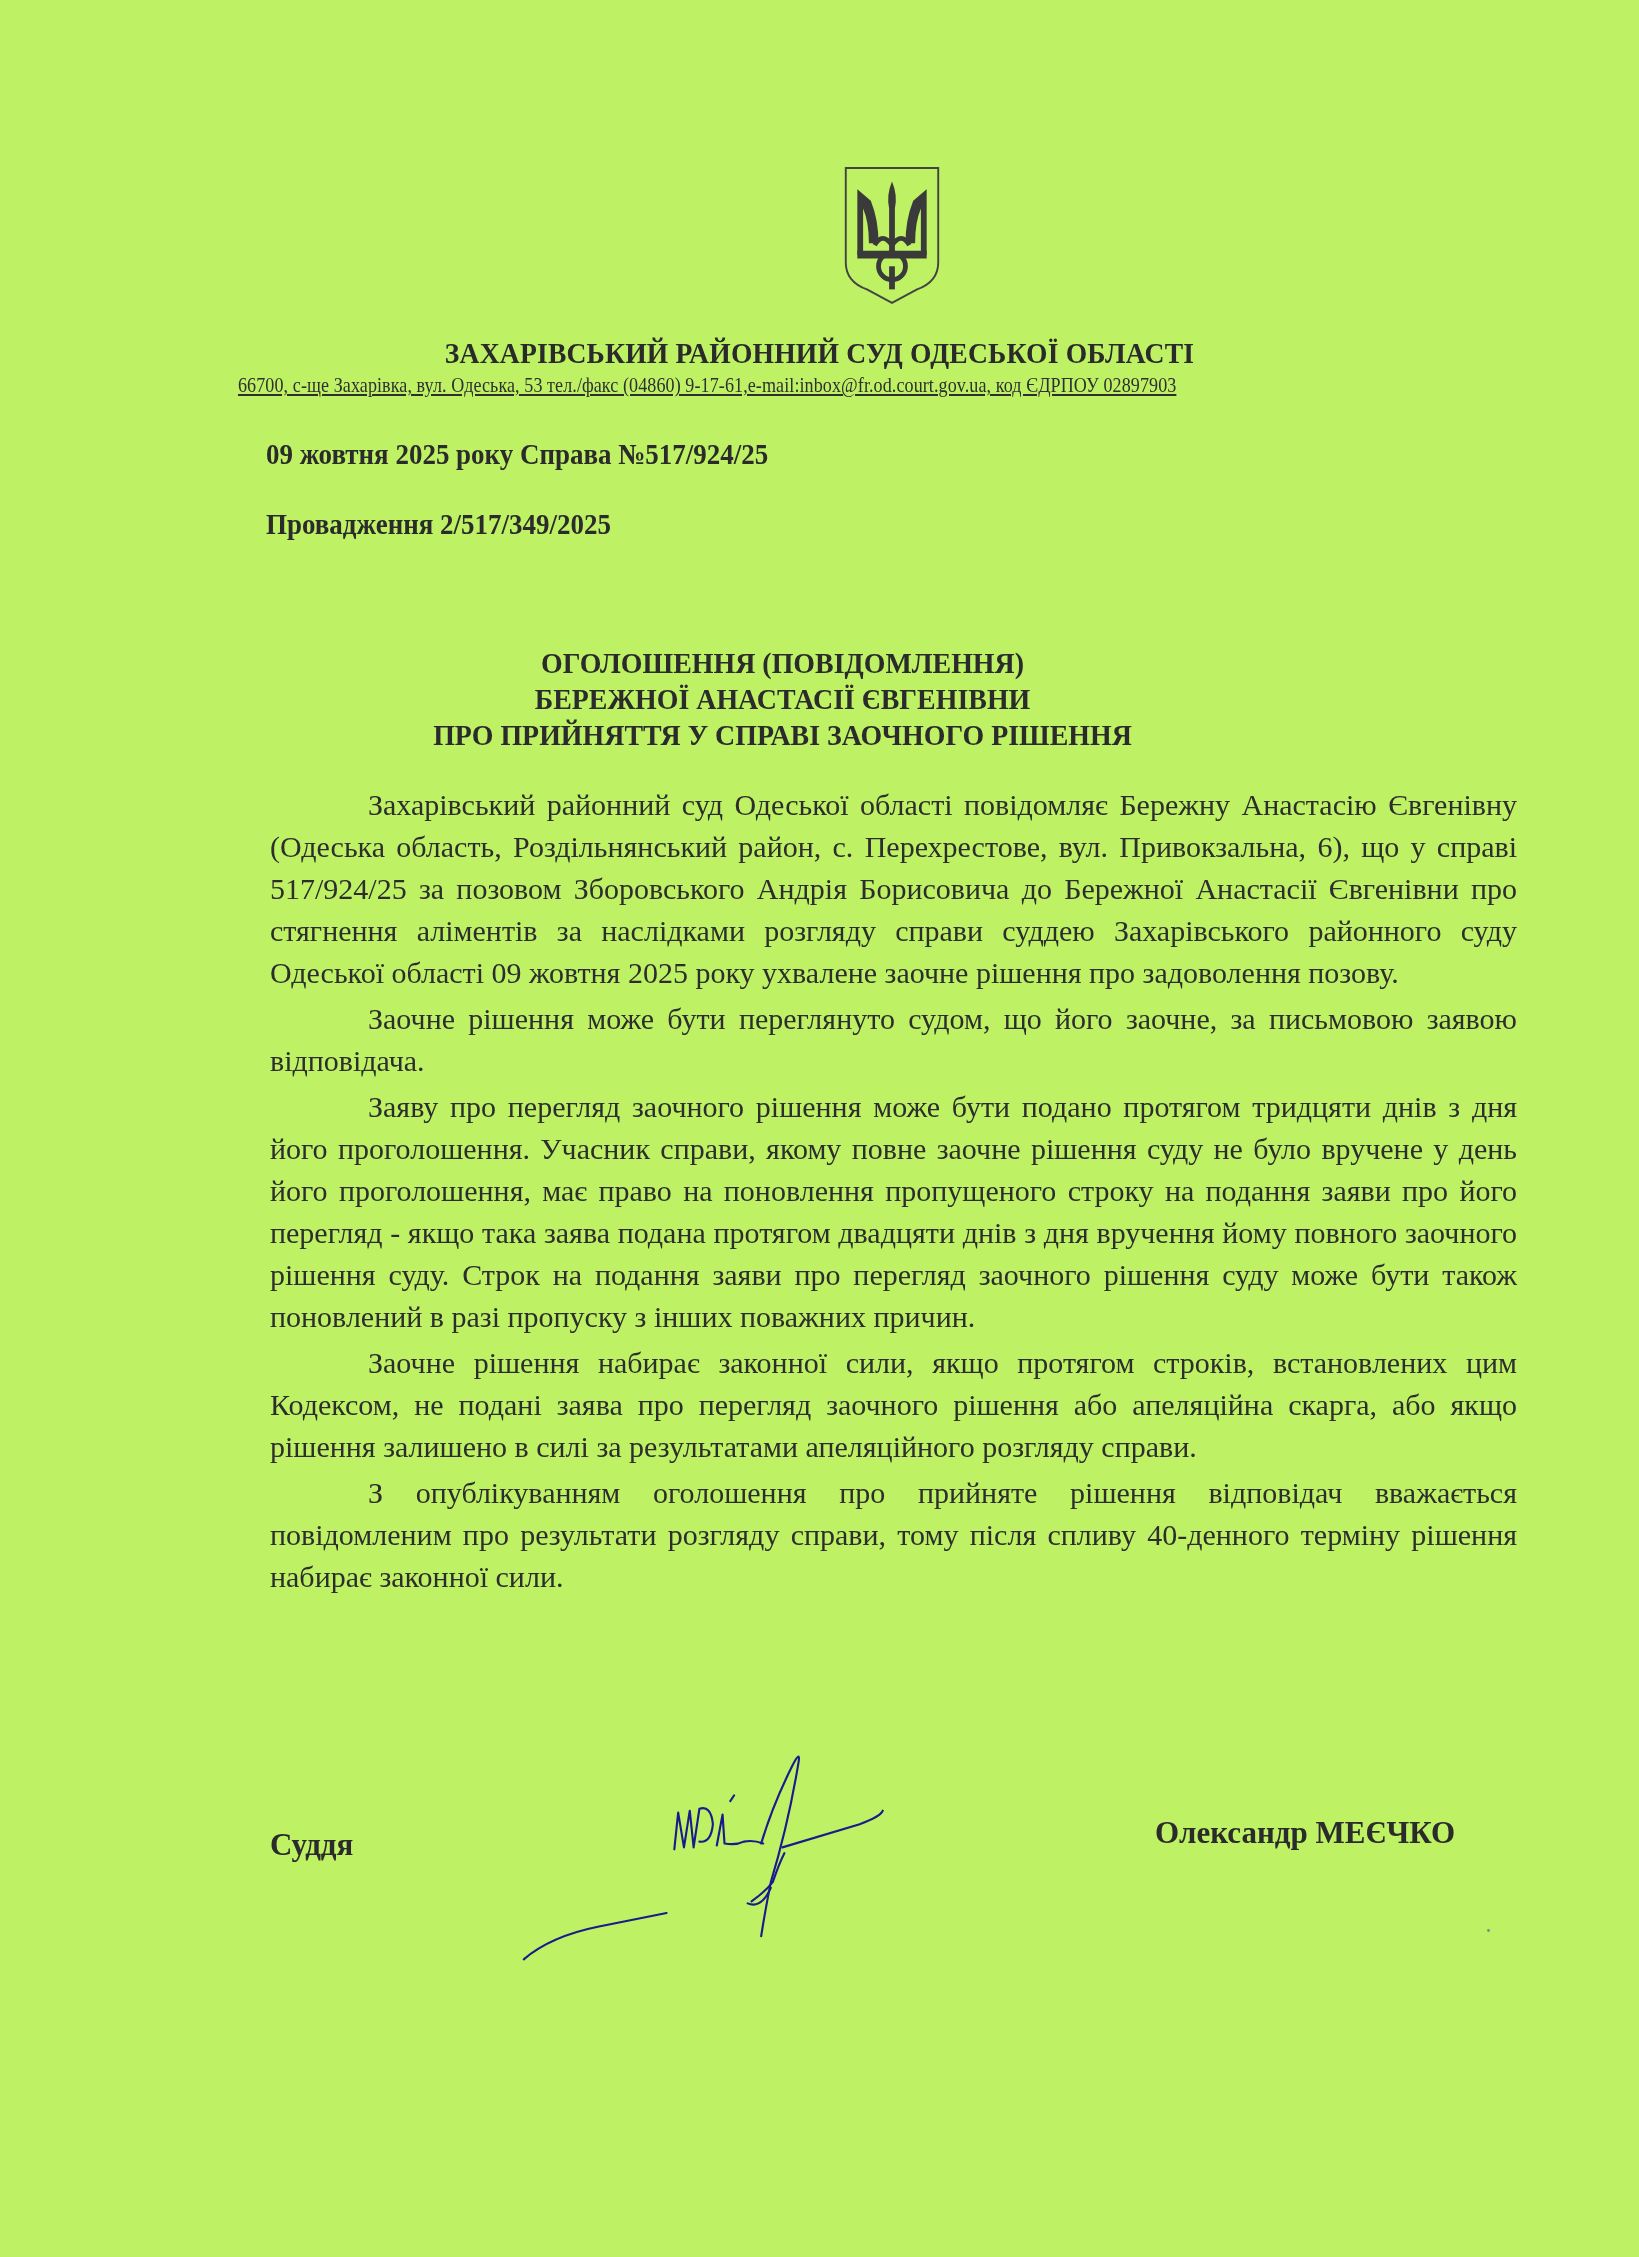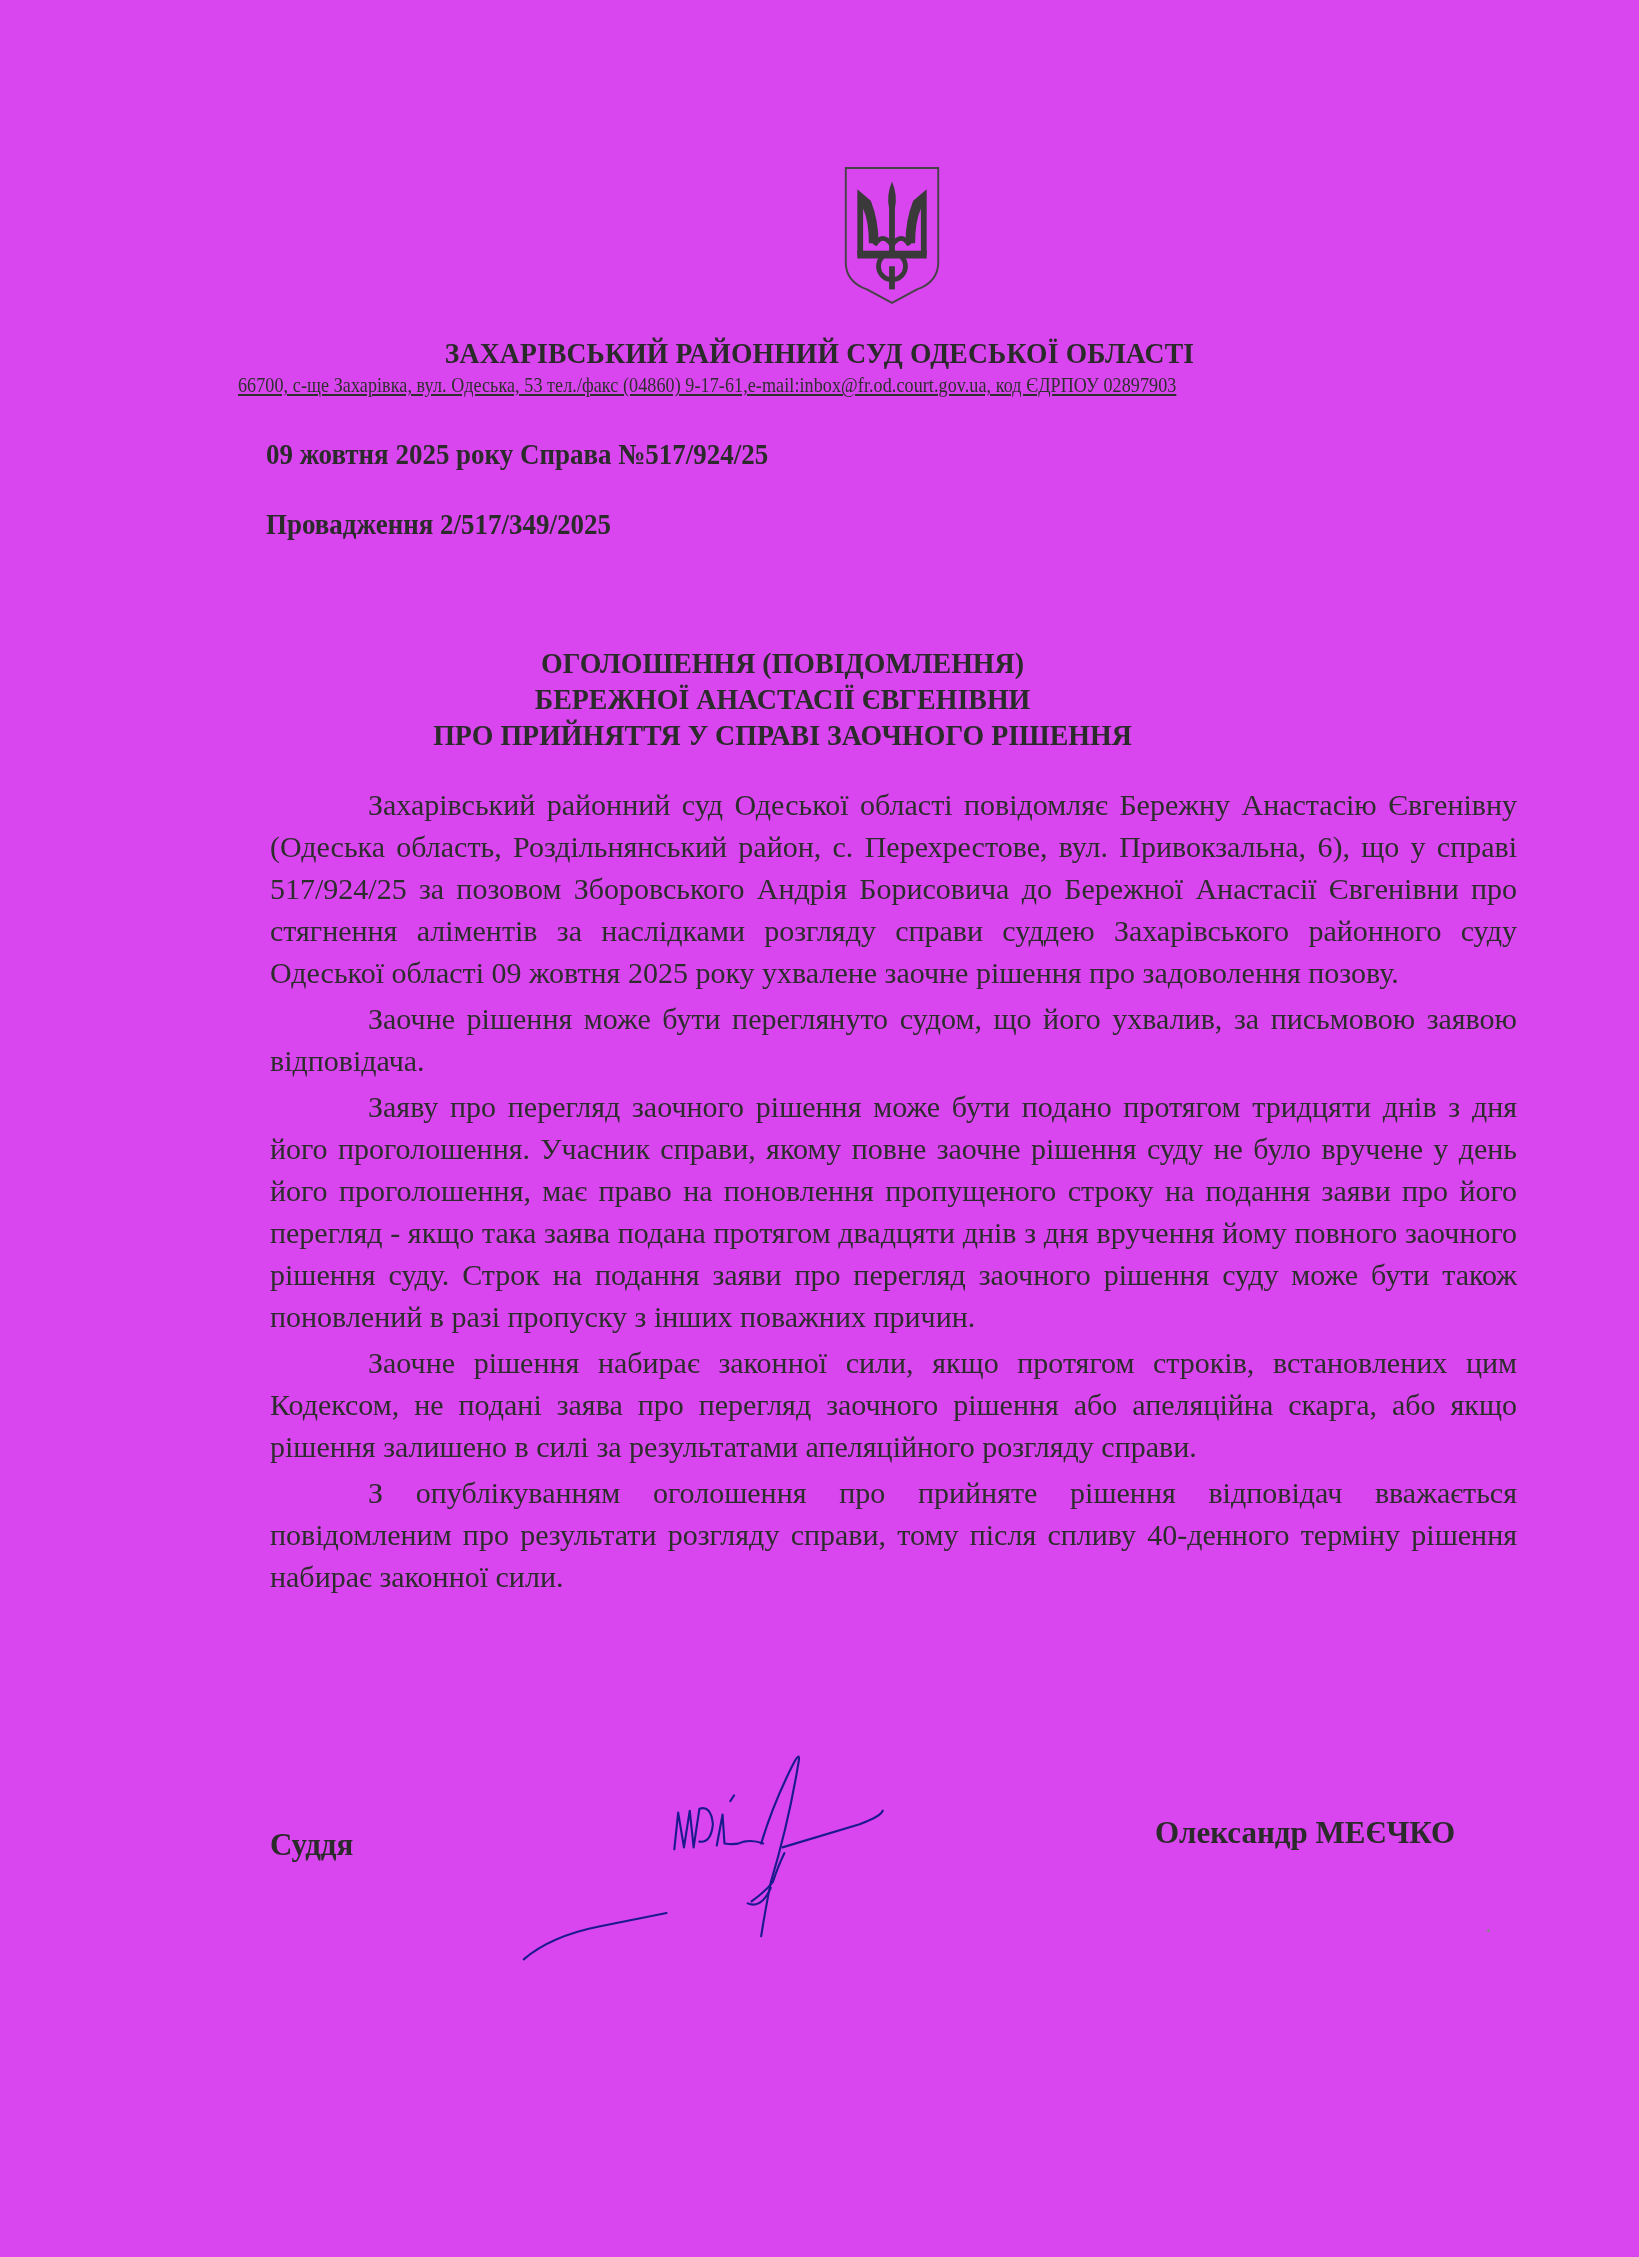--- a/index.html
+++ b/index.html
@@ -1,18 +1,18 @@
 <!DOCTYPE html>
 <html><head>
 <meta charset="utf-8">
 <style>
   html, body { margin: 0; padding: 0; background: #ffffff; }
   body { width: 1639px; height: 2257px; position: relative; overflow: hidden;
          font-family: "Liberation Serif", "DejaVu Serif", serif; color: #2b2b2b; }
-  .page { position: absolute; left: 0; top: 0; width: 1639px; height: 2257px; background: #d946ef; }
+  .page { position: absolute; left: 0; top: 0; width: 1639px; height: 2257px; background: #bef264; }
 
   .emblem { position: absolute; left: 840px; top: 162px; width: 104px; height: 145px; }
 
   .court-name { position: absolute; left: 0; width: 1639px; top: 336px; text-align: center;
                 font-weight: bold; font-size: 30px; letter-spacing: 0.2px; color: #2a2a2a;
                 transform: scaleX(0.92); transform-origin: center; }
   .court-address { position: absolute; left: 238px; top: 373px; width: 1246px; font-size: 21px;
                    text-decoration: underline; white-space: nowrap; color: #2f2f2f;
                    transform: scaleX(0.86); transform-origin: left; letter-spacing: 0.1px; }
 
@@ -58,21 +58,21 @@
   <div class="meta-line meta-proc">Провадження 2/517/349/2025</div>
 
   <div class="title-block">
     <div>ОГОЛОШЕННЯ (ПОВІДОМЛЕННЯ)</div>
     <div>БЕРЕЖНОЇ АНАСТАСІЇ ЄВГЕНІВНИ</div>
     <div>ПРО ПРИЙНЯТТЯ У СПРАВІ ЗАОЧНОГО РІШЕННЯ</div>
   </div>
 
   <div class="body">
     <p>Захарівський районний суд Одеської області повідомляє Бережну Анастасію Євгенівну (Одеська область, Роздільнянський район, с. Перехрестове, вул. Привокзальна, 6), що у справі 517/924/25  за позовом Зборовського Андрія Борисовича до Бережної Анастасії Євгенівни про стягнення аліментів за наслідками розгляду справи суддею Захарівського районного суду Одеської області 09 жовтня 2025 року ухвалене заочне рішення про задоволення позову.</p>
-    <p>Заочне рішення може бути переглянуто судом, що його ухвалив, за письмовою заявою відповідача.</p>
+    <p>Заочне рішення може бути переглянуто судом, що його заочне, за письмовою заявою відповідача.</p>
     <p>Заяву про перегляд заочного рішення може бути подано протягом тридцяти днів з дня його проголошення. Учасник справи, якому повне заочне рішення суду не було вручене у день його проголошення, має право на поновлення пропущеного строку на подання заяви про його перегляд - якщо така заява подана протягом двадцяти днів з дня вручення йому повного заочного рішення суду. Строк на подання заяви про перегляд заочного рішення суду може бути також поновлений в разі пропуску з інших поважних причин.</p>
     <p>Заочне рішення набирає законної сили, якщо протягом строків, встановлених цим Кодексом, не подані заява про перегляд заочного рішення або апеляційна скарга, або якщо рішення залишено в силі за результатами апеляційного розгляду справи.</p>
     <p>З опублікуванням оголошення про прийняте рішення відповідач вважається повідомленим про результати розгляду справи, тому після спливу 40-денного терміну рішення набирає законної сили.</p>
   </div>
 
   <div class="sign-row">
     <div class="sign-label">Суддя</div>
     <svg class="signature" viewBox="0 0 440 230">
       <g fill="none" stroke="#1a1a8c" stroke-width="2.2" stroke-linecap="round" stroke-linejoin="round">
         <path d="M12 220 Q40 196 90 186 Q130 178 160 172"></path>

